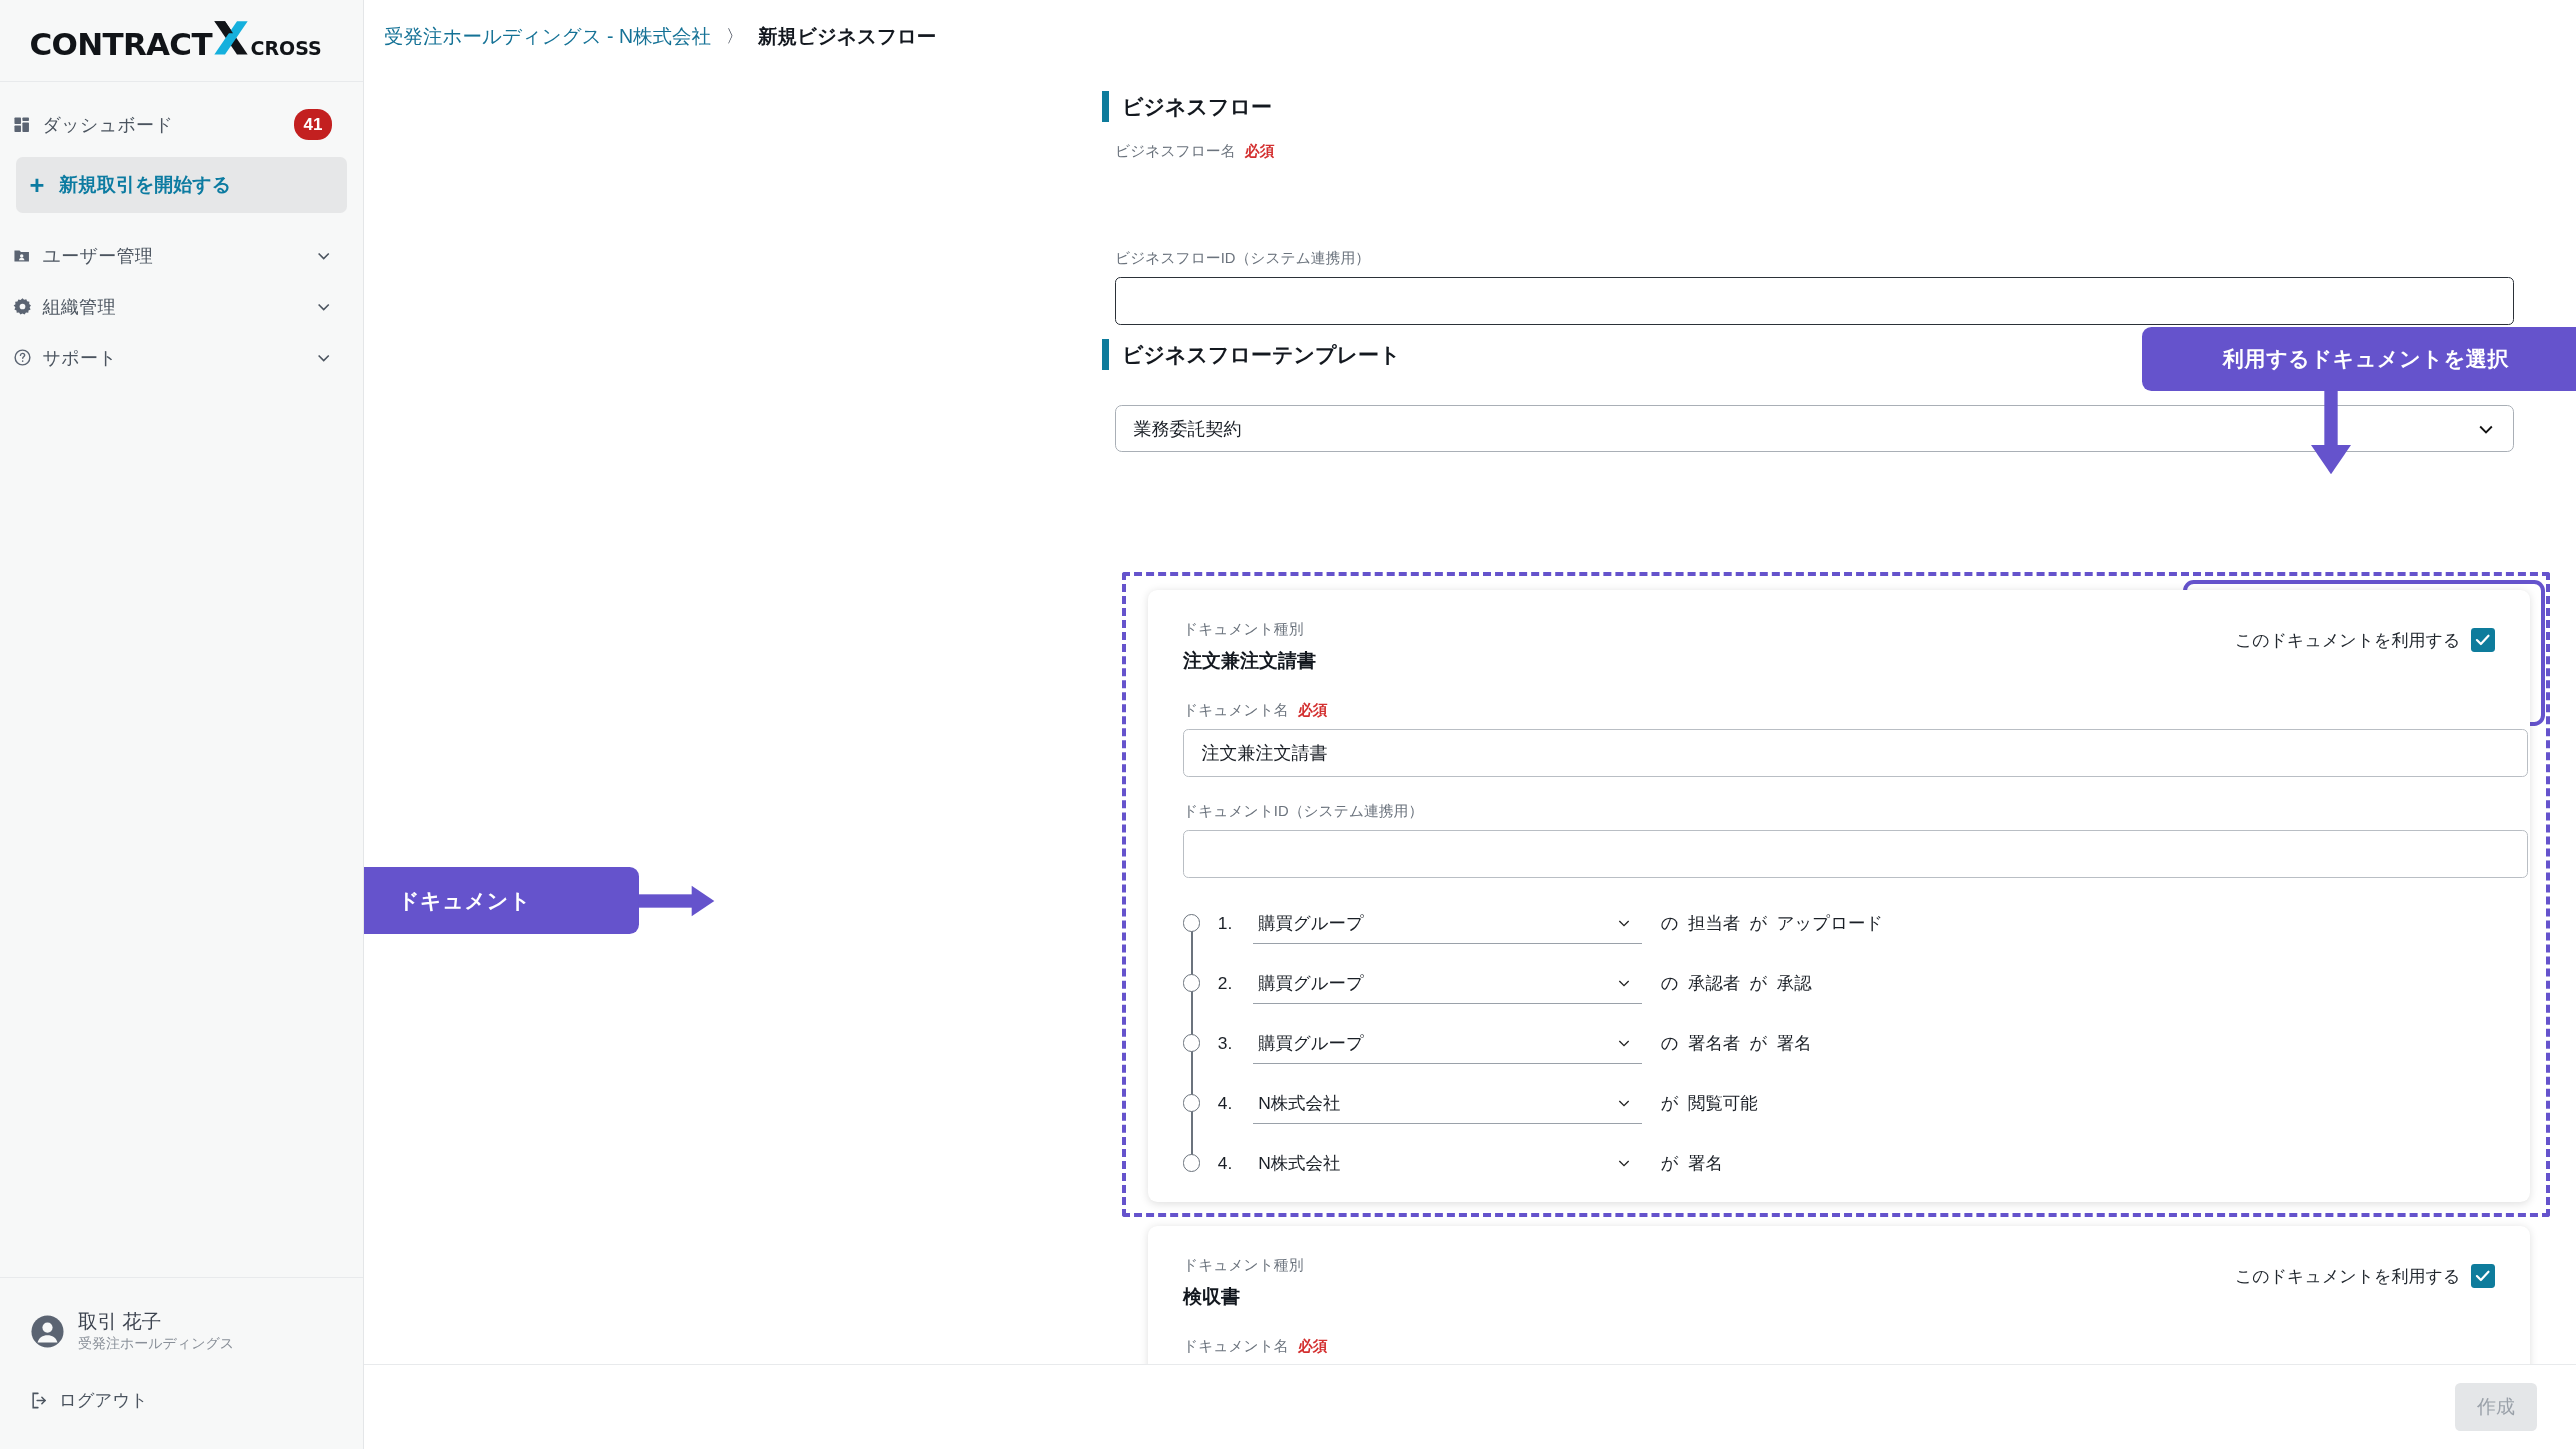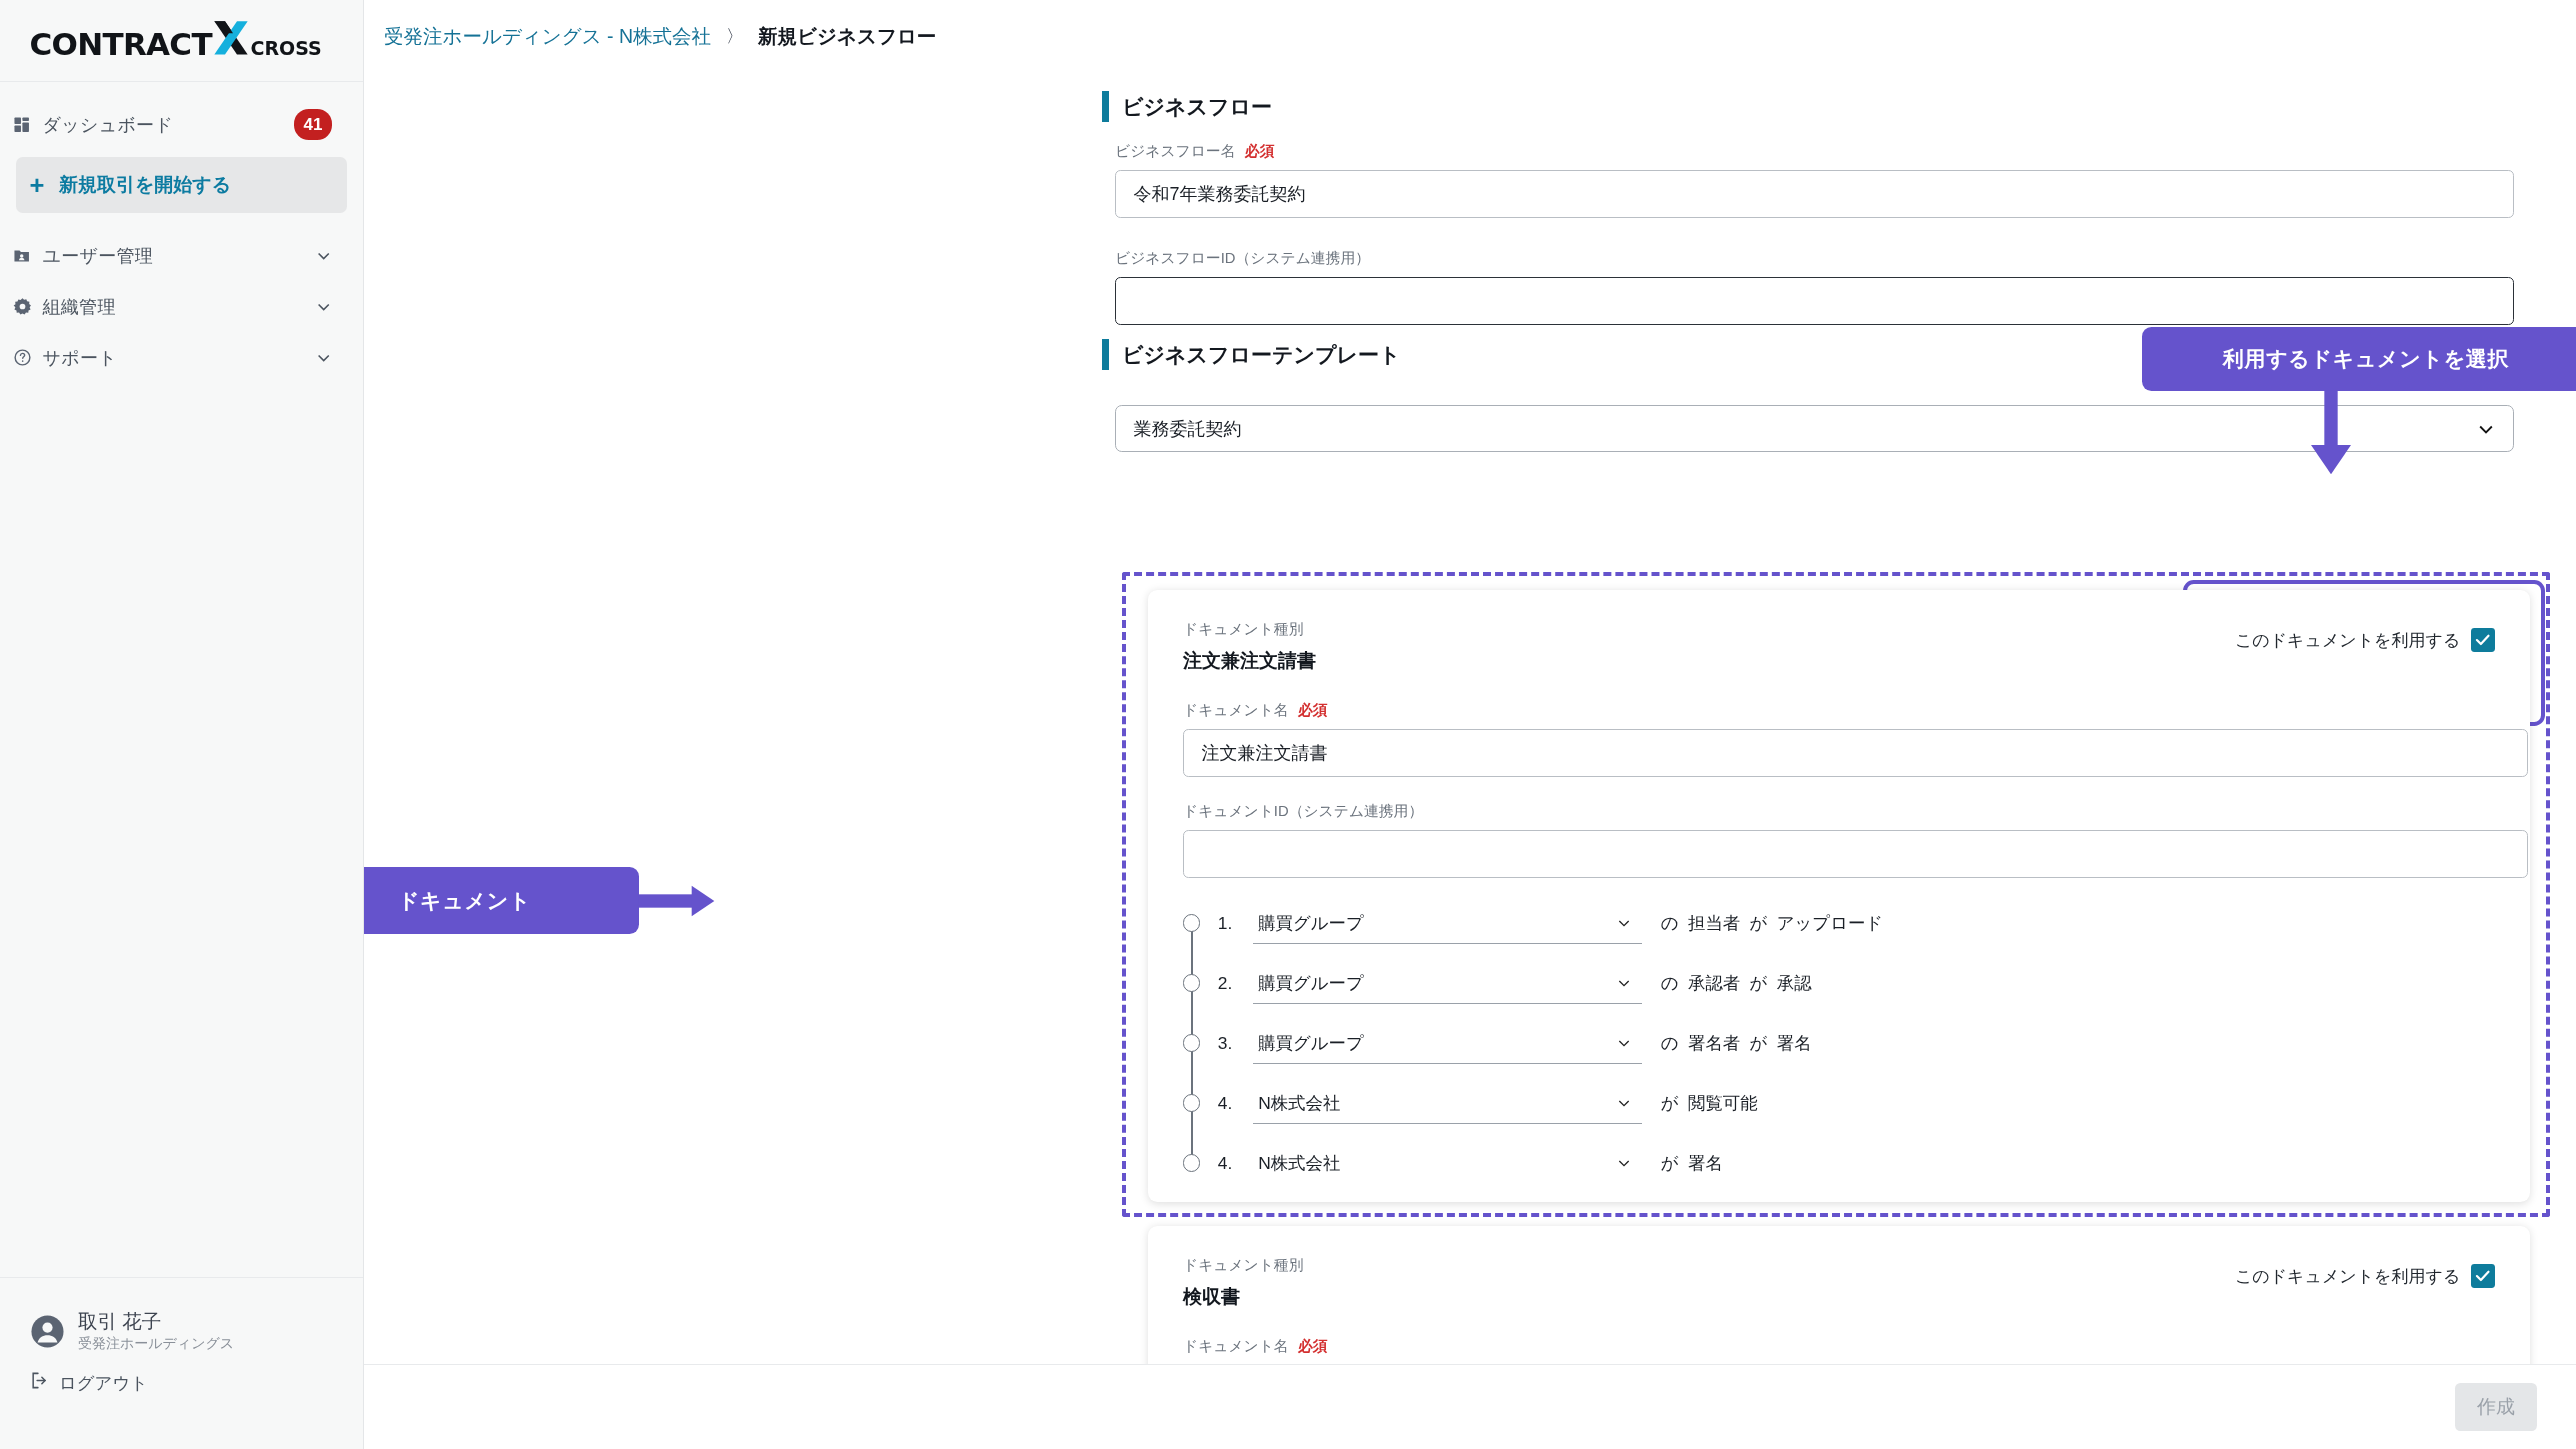--- a/index.html
+++ b/index.html
@@ -60,21 +60,21 @@
     padding-left: 13.4px; cursor: pointer;
   }
   .nav-new .plus { color: #0c7ba1; font-size: 25.5px; font-weight: 700; width: 29.5px; }
   .nav-new .lbl { color: #0c7ba1; font-size: 19px; font-weight: 700; }
 
   .sidebar-foot { border-top: 1.3px solid #e8eaec; padding: 24px 0 20px 0; }
   .user-row { display: flex; align-items: center; padding: 0 29.5px; height: 60px; }
   .avatar { width: 35px; height: 35px; margin-right: 13.4px; color: #5b6472; }
   .user-name { font-size: 19.5px; color: #3d4450; line-height: 1.15; }
   .user-org { font-size: 14px; color: #8a9099; margin-top: 2.7px; }
-  .logout-row { display: flex; align-items: flex-start; padding: 0 29.5px; height: 58px; cursor: pointer; margin-top: 9.4px;}
+  .logout-row { display: flex; align-items: center; padding: 0 29.5px; height: 58px; cursor: pointer; margin-top: 9.4px;}
   .logout-row .ico { width: 29.5px; color: #4b545f; display:flex; }
   .logout-lbl { font-size: 17.4px; color: #4b545f; }
 
   
   .main { flex: 1; position: relative; height: 1449px; background: #fff; }
   .breadcrumb {
     height: 72px; display: flex; align-items: center;
     padding-left: 20px; font-size: 19.5px;
   }
   .bc-link { color: #157296; cursor: pointer; }
@@ -302,21 +302,20 @@
         <div class="sec-head" style="position:absolute; top:19px; left:0;">
           <span class="sec-bar"></span>
           <span class="sec-title">ビジネスフロー</span>
         </div>
 
         <div style="position:absolute; top:70px; left:751px;">
           <div class="field-label">
             <span>ビジネスフロー名</span>
             <span class="req">必須</span>
           </div>
-          <input class="txtinput" value="令和7年業務委託契約" style="">
         </div>
 
         <div style="position:absolute; top:177px; left:751px;">
           <div class="field-label">
             <span>ビジネスフローID（システム連携用）</span>
           </div>
           <input class="txtinput dark" value="" style="">
         </div>
 
         <div class="sec-head" style="position:absolute; top:267px; left:0;">

